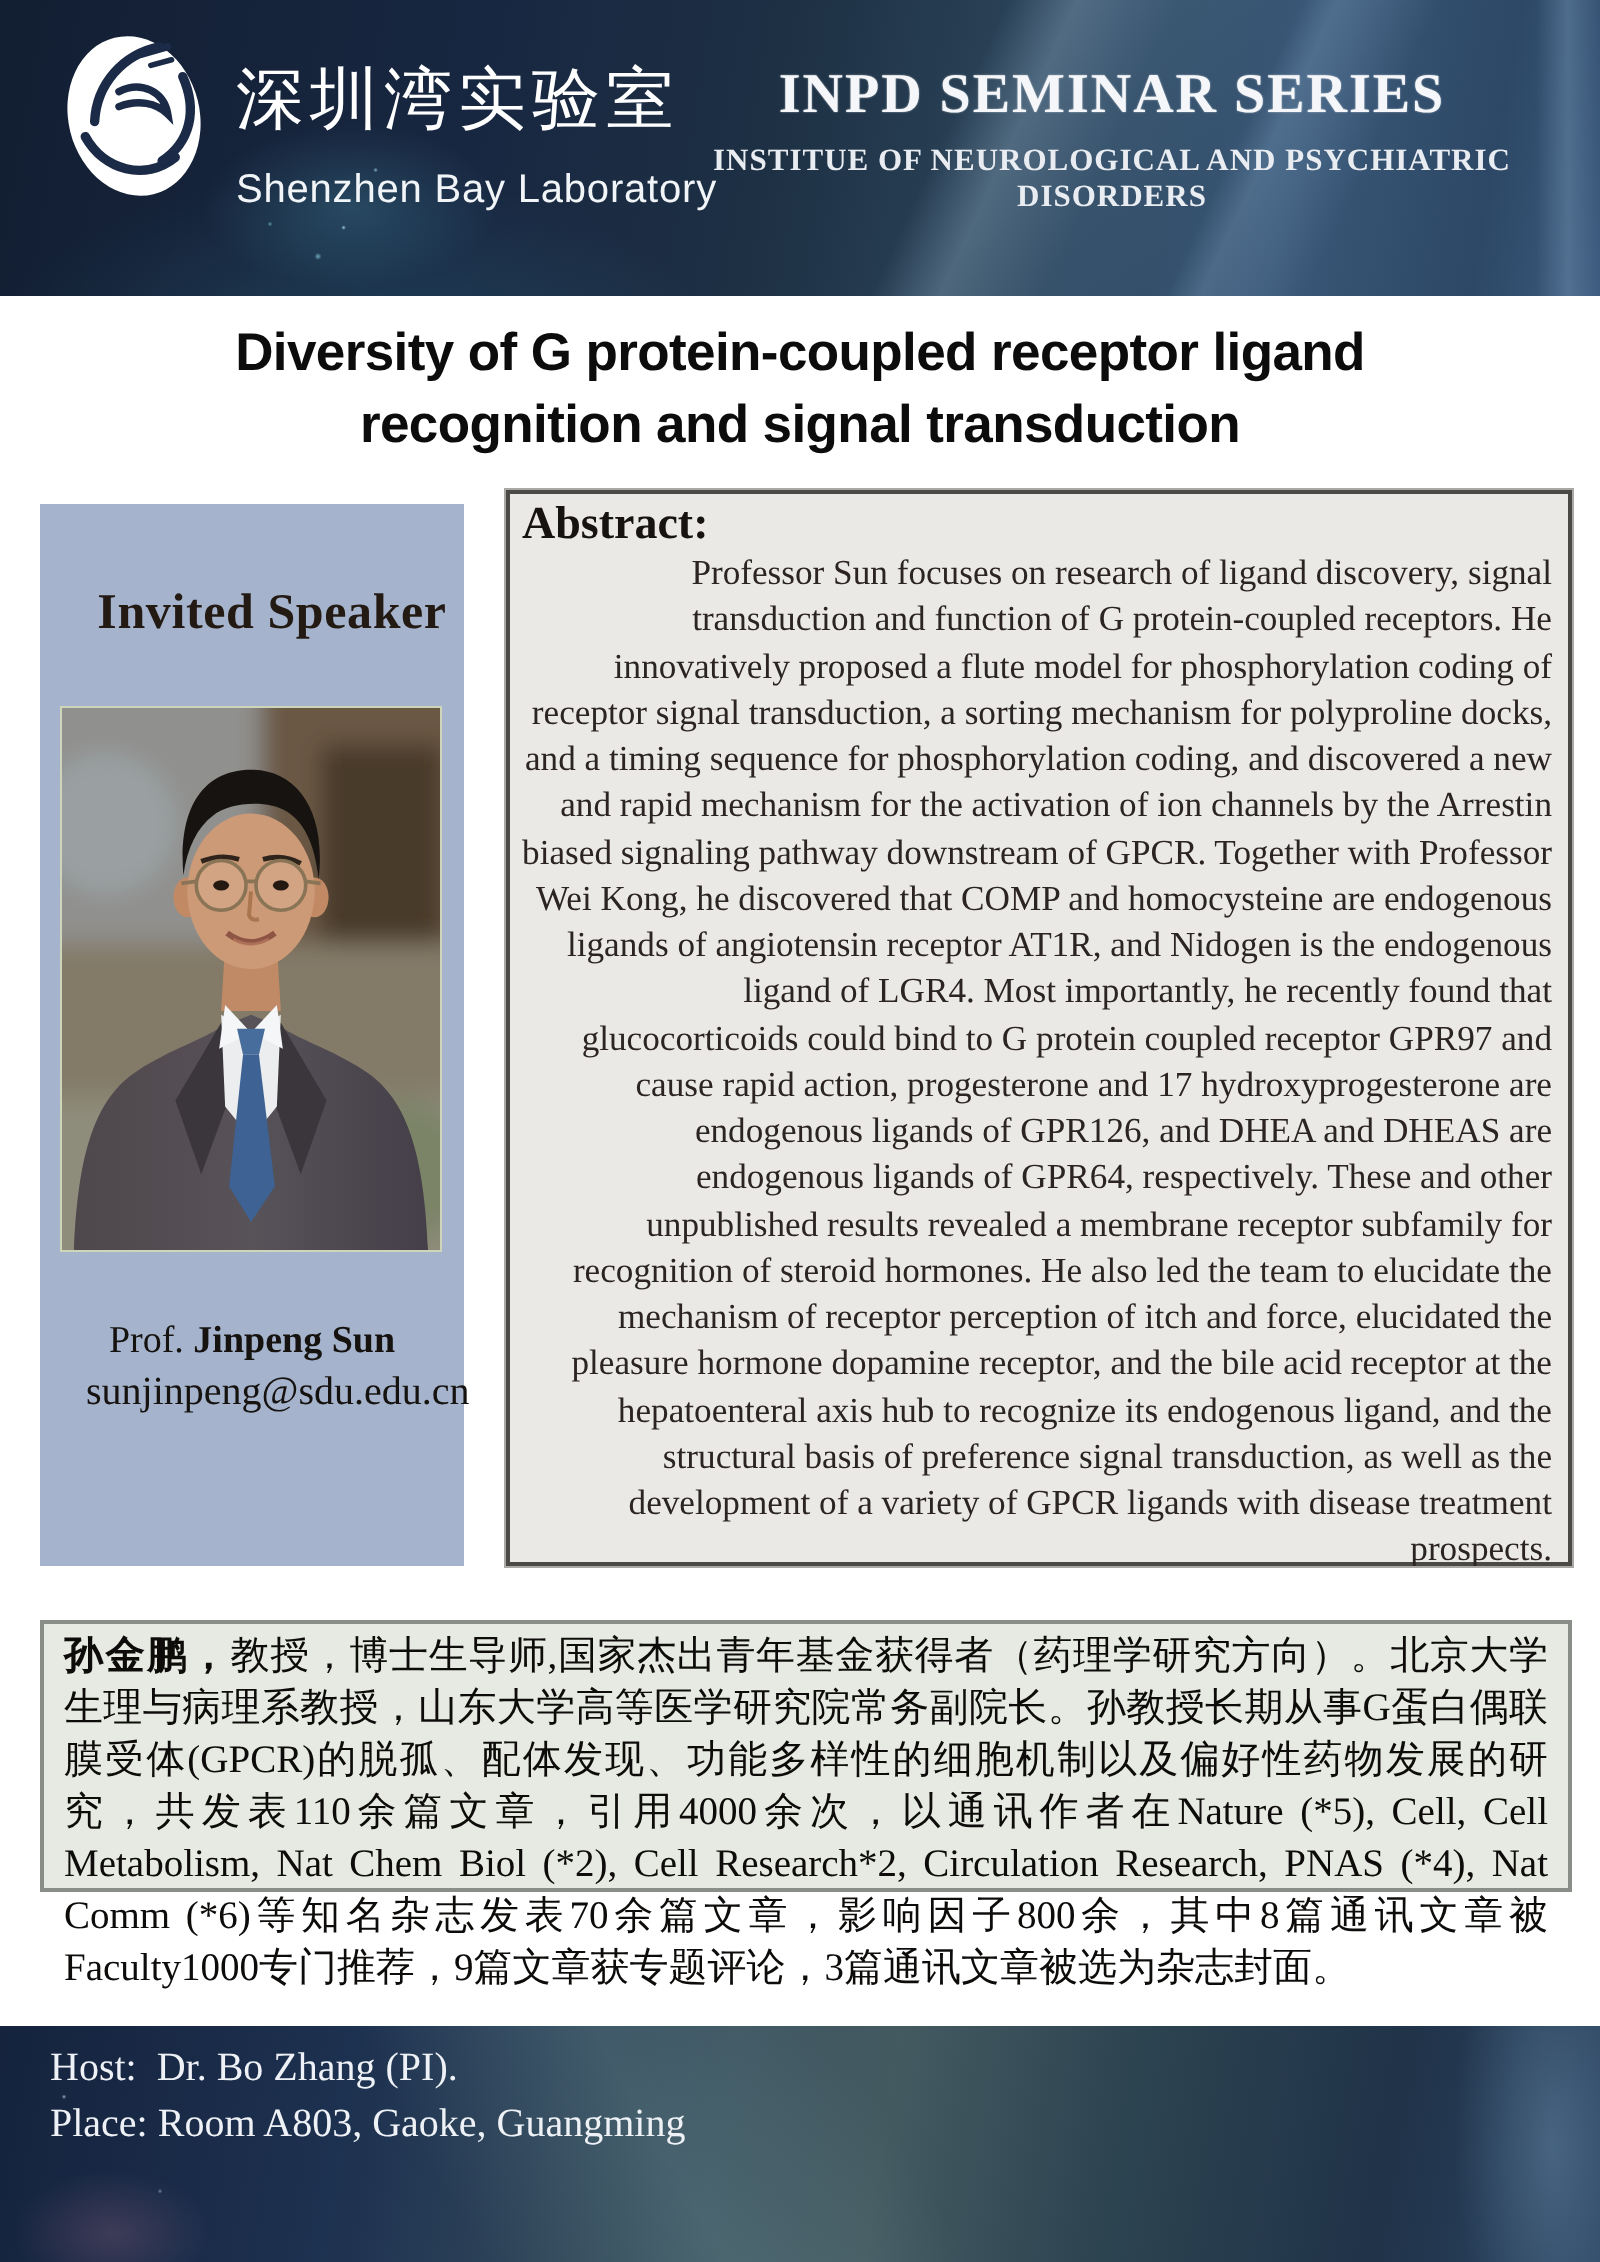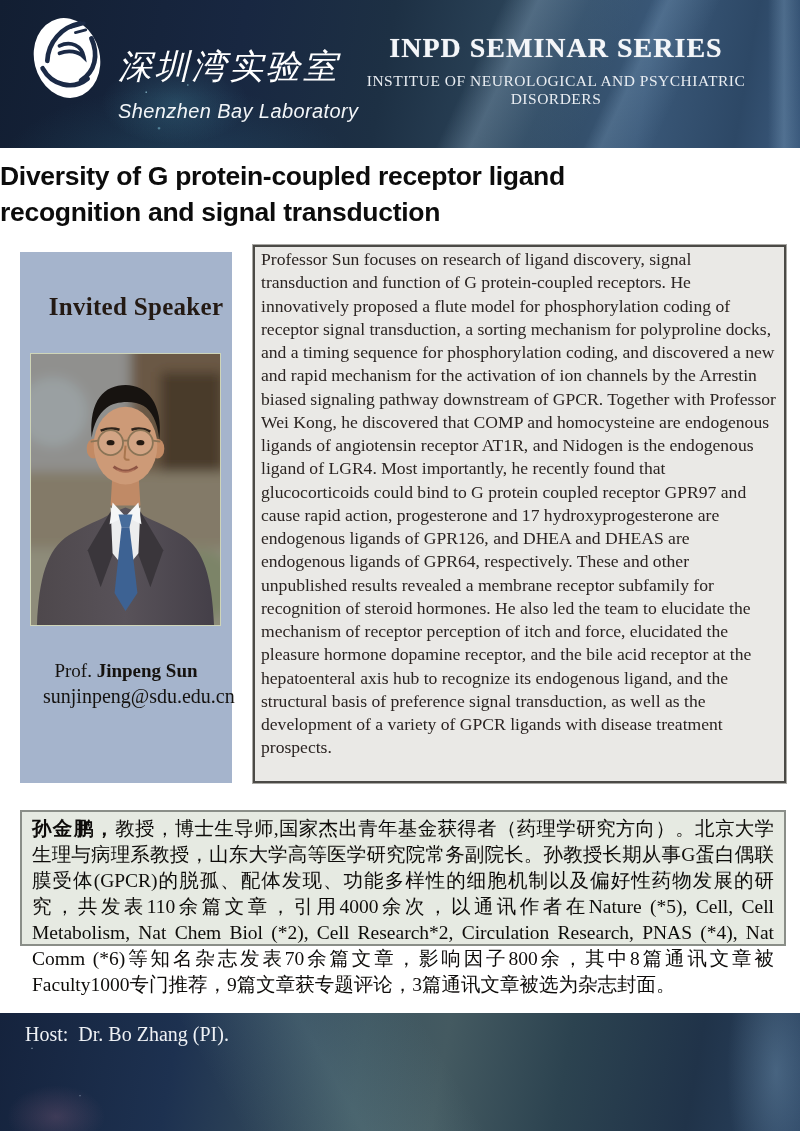--- a/index.html
+++ b/index.html
@@ -34,29 +34,29 @@
     position:absolute;left:95px;top:58px;width:160px;height:90px;
     background:
       radial-gradient(2px 2px at 32% 38%, rgba(170,225,240,0.9), rgba(0,0,0,0) 60%),
       radial-gradient(2px 2px at 48% 62%, rgba(170,225,240,0.8), rgba(0,0,0,0) 60%),
       radial-gradient(2px 2px at 58% 30%, rgba(170,225,240,0.7), rgba(0,0,0,0) 60%),
       radial-gradient(3px 3px at 40% 78%, rgba(140,210,230,0.7), rgba(0,0,0,0) 60%),
       radial-gradient(2px 2px at 25% 60%, rgba(140,210,230,0.6), rgba(0,0,0,0) 60%),
       radial-gradient(ellipse at center, rgba(85,165,190,0.25), rgba(85,165,190,0) 65%);
   }
   .logo-egg{position:absolute;left:22px;top:13px;width:90px;height:90px;}
-  .logo-text{position:absolute;left:118px;top:48px;color:#fff;font-style:italic;}
+  .logo-text{position:absolute;left:118px;top:32px;color:#fff;}
   .logo-cn{font-size:34px;letter-spacing:3px;font-family:"Liberation Sans",sans-serif;font-weight:400;line-height:36px;}
   .logo-en{font-size:20px;font-family:"Liberation Sans",sans-serif;letter-spacing:0.4px;margin-top:16px;color:#f2f5f8;}
   .series{position:absolute;left:322px;top:26px;width:468px;text-align:center;color:#f4f6f9;}
   .series-title{font-size:28px;line-height:44px;letter-spacing:1px;font-weight:700;text-shadow:0 0 1px rgba(255,255,255,0.6);}
-  .series-sub{font-size:15.5px;letter-spacing:0.5px;margin-top:2px;font-weight:400;color:#e9edf2;}
+  .series-sub{font-size:15.5px;letter-spacing:0.5px;margin-top:2px;font-weight:700;color:#e9edf2;}
   
   .sem-title{
-    position:absolute;left:0;top:158px;width:800px;
+    position:absolute;left:0;top:158px;width:800px;text-align:center;
     font-family:"Liberation Sans",sans-serif;font-weight:bold;color:var(--title_text);
     font-size:26.5px;line-height:36px;letter-spacing:-0.3px;
   }
   
   .speaker-panel{
     position:absolute;left:20px;top:252px;width:212px;height:531px;
     background:var(--panel_blue);
   }
   .speaker-heading{
     margin-top:41px;text-align:center;font-size:25px;font-weight:bold;
@@ -69,21 +69,21 @@
     font-size:19px;line-height:25.5px;color:#15120f;
   }
   .speaker-email{font-size:20px;margin-left:23px;}
   
   .abstract-box{
     position:absolute;left:253px;top:245px;width:533px;height:538px;
     background:var(--abstract_bg);border:2px solid var(--abstract_border);outline:1px solid #a9a8a4;
     padding:1px 8px 0 6px;color:var(--body_text);
   }
   .abstract-heading{font-size:23px;font-weight:bold;color:#171310;line-height:27px;}
-  .abstract-body{font-size:17.6px;line-height:23.25px;text-align:left;}
+  .abstract-body{font-size:17.6px;line-height:23.25px;text-align:right;}
   
   .bio-box{
     position:absolute;left:20px;top:810px;width:766px;height:136px;
     background:var(--bio_bg);border:2px solid var(--bio_border);
     padding:4px 10px 0 10px;
     font-size:19.5px;line-height:26px;color:#0e0c0a;text-align:justify;
   }
   .bio-box b{letter-spacing:1px;}
   
   .footer{
@@ -186,26 +186,28 @@
       </svg>
     </div>
 
     <div class="speaker-info">
       <div><span>Prof. </span><b>Jinpeng Sun</b></div>
       <div class="speaker-email">sunjinpeng@sdu.edu.cn</div>
     </div>
   </div>
 
   <div class="abstract-box">
+    <div class="abstract-heading">Abstract:</div>
     <div class="abstract-body">Professor Sun focuses on research of ligand discovery, signal transduction and function of G protein-coupled receptors. He innovatively proposed a flute model for phosphorylation coding of receptor signal transduction, a sorting mechanism for polyproline docks, and a timing sequence for phosphorylation coding, and discovered a new and rapid mechanism for the activation of ion channels by the Arrestin biased signaling pathway downstream of GPCR. Together with Professor Wei Kong, he discovered that COMP and homocysteine are endogenous ligands of angiotensin receptor AT1R, and Nidogen is the endogenous ligand of LGR4. Most importantly, he recently found that glucocorticoids could bind to G protein coupled receptor GPR97 and cause rapid action, progesterone and 17 hydroxyprogesterone are endogenous ligands of GPR126, and DHEA and DHEAS are endogenous ligands of GPR64, respectively. These and other unpublished results revealed a membrane receptor subfamily for recognition of steroid hormones. He also led the team to elucidate the mechanism of receptor perception of itch and force, elucidated the pleasure hormone dopamine receptor, and the bile acid receptor at the hepatoenteral axis hub to recognize its endogenous ligand, and the structural basis of preference signal transduction, as well as the development of a variety of GPCR ligands with disease treatment prospects.</div>
   </div>
 
   <div class="bio-box">
     <b>孙金鹏，</b><span>教授，博士生导师,国家杰出青年基金获得者（药理学研究方向）。北京大学生理与病理系教授，山东大学高等医学研究院常务副院长。孙教授长期从事G蛋白偶联膜受体(GPCR)的脱孤、配体发现、功能多样性的细胞机制以及偏好性药物发展的研究，共发表110余篇文章，引用4000余次，以通讯作者在Nature (*5), Cell, Cell Metabolism, Nat Chem Biol (*2), Cell Research*2, Circulation Research, PNAS (*4), Nat Comm (*6)等知名杂志发表70余篇文章，影响因子800余，其中8篇通讯文章被Faculty1000专门推荐，9篇文章获专题评论，3篇通讯文章被选为杂志封面。</span>
   </div>
 
   <div class="footer">
     <div class="footer-lines">
       <div class="footer-line">Host:  Dr. Bo Zhang (PI).</div>
+      <div class="footer-line">Place: Room A803, Gaoke, Guangming</div>
     </div>
   </div>
 
 </div>
 
 </body></html>

